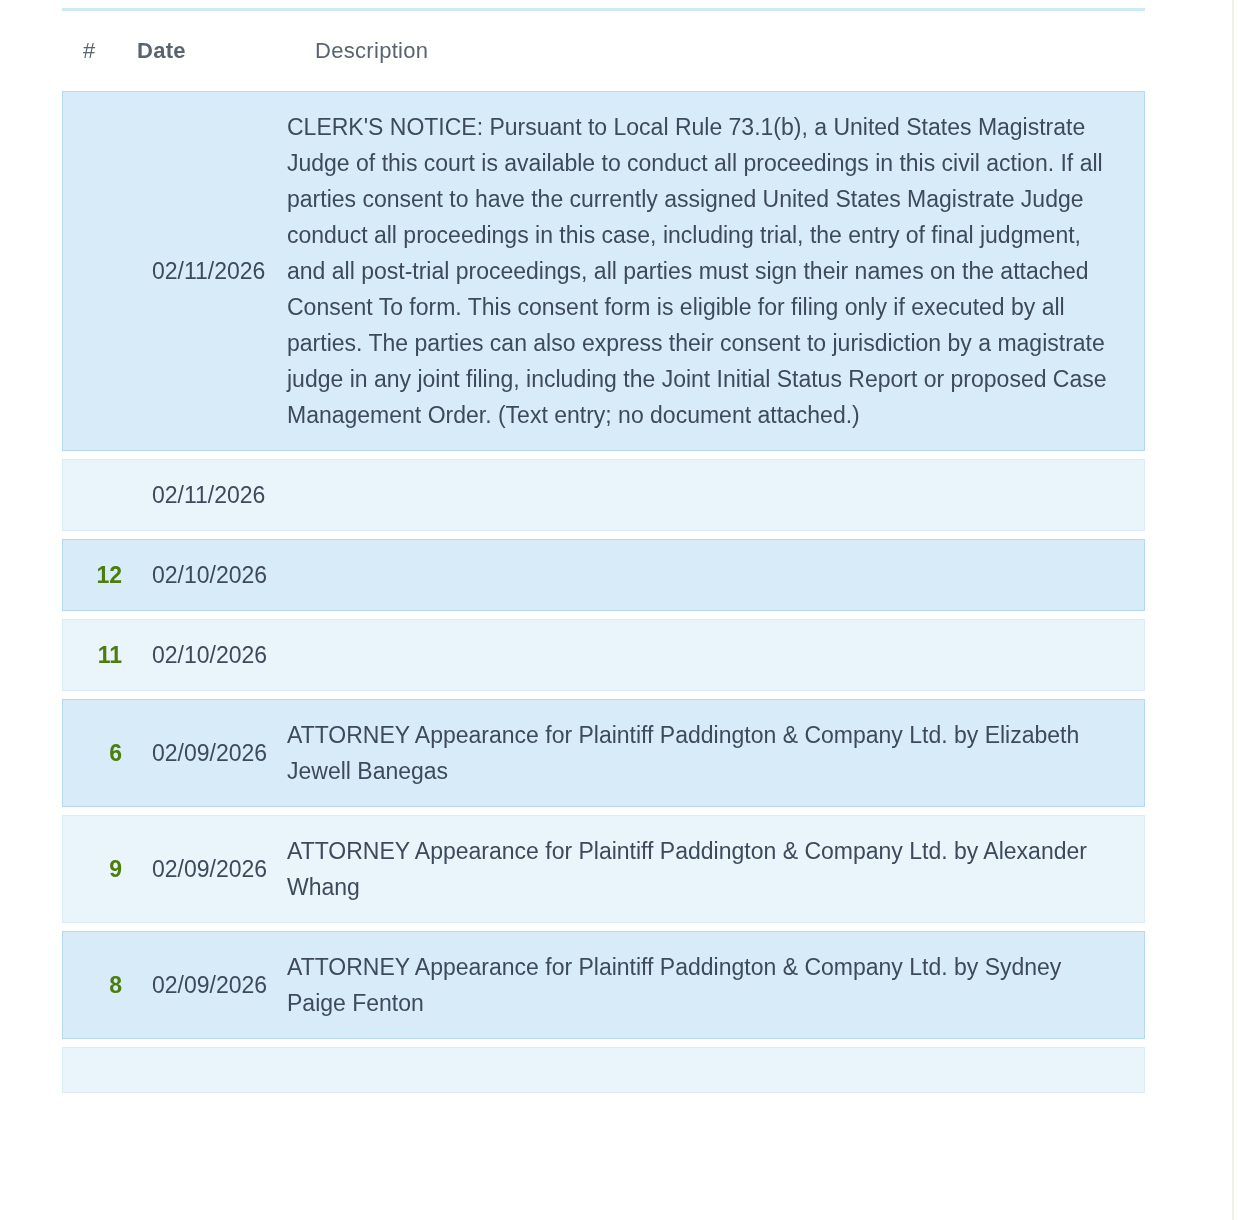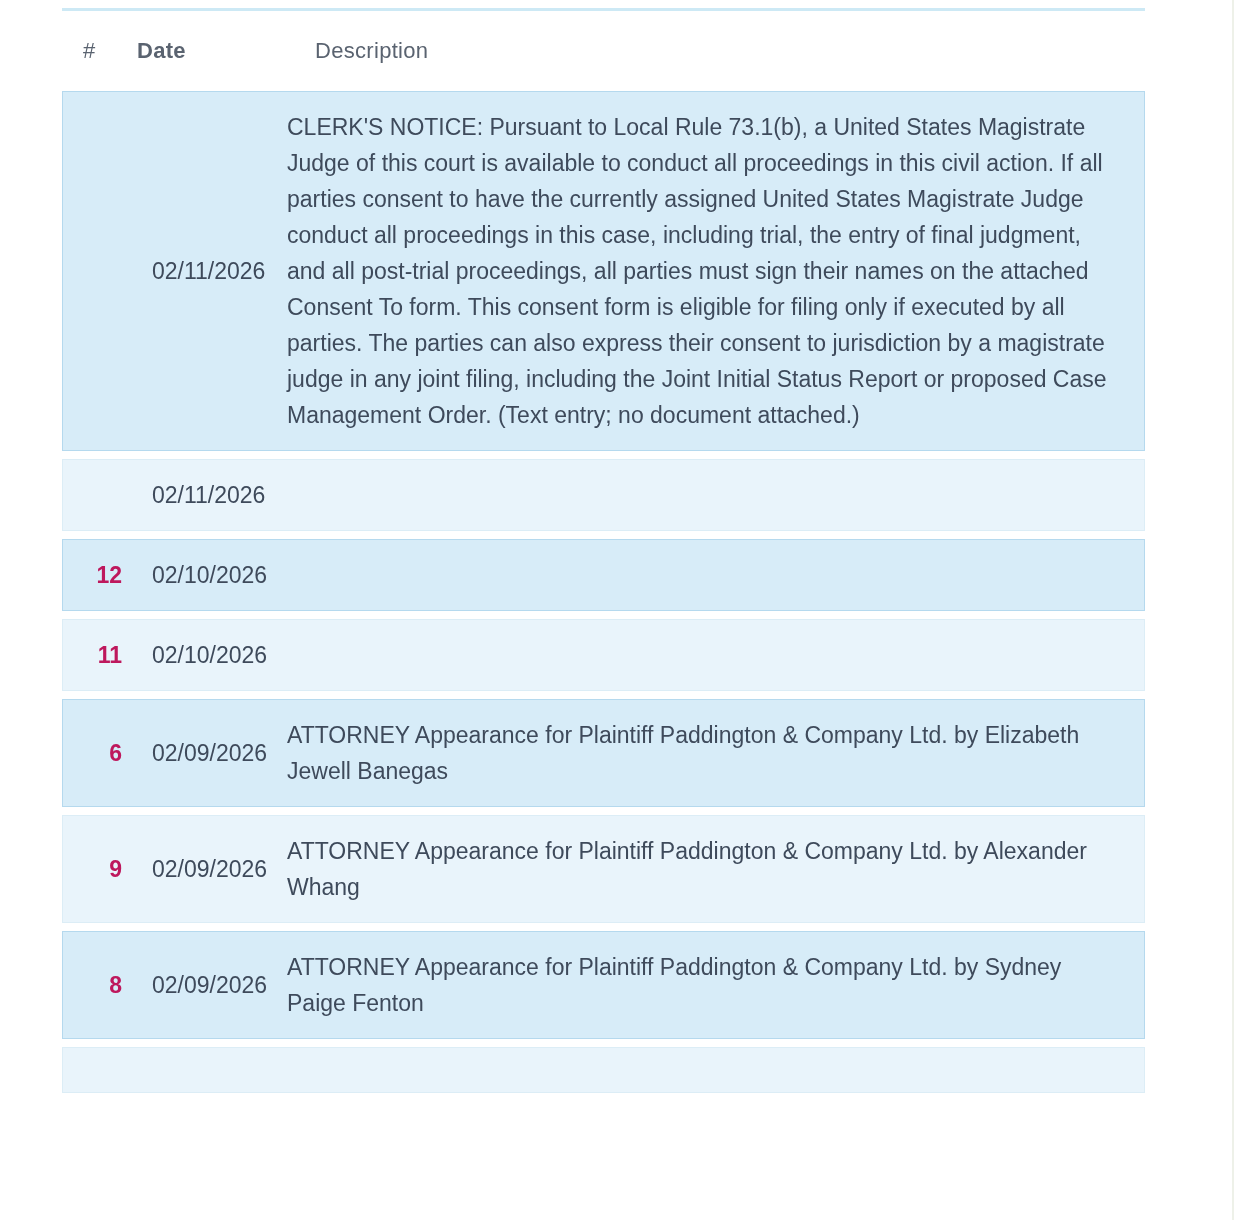--- a/index.html
+++ b/index.html
@@ -54,21 +54,21 @@
     border: 1px solid rgba(140, 196, 226, 0.45);
   }
   .row.shade-light {
     background: #e9f4fb;
     border: 1px solid rgba(160, 205, 230, 0.18);
   }
   .cell-num {
     flex: 0 0 59px;
     text-align: right;
     font-weight: 700;
-    color: #be185d;
+    color: #4d7c0f;
   }
   .cell-date {
     flex: 0 0 135px;
     margin-left: 30px;
     white-space: nowrap;
   }
   .cell-desc {
     flex: 1 1 auto;
     padding-right: 34px;
     word-wrap: break-word;

